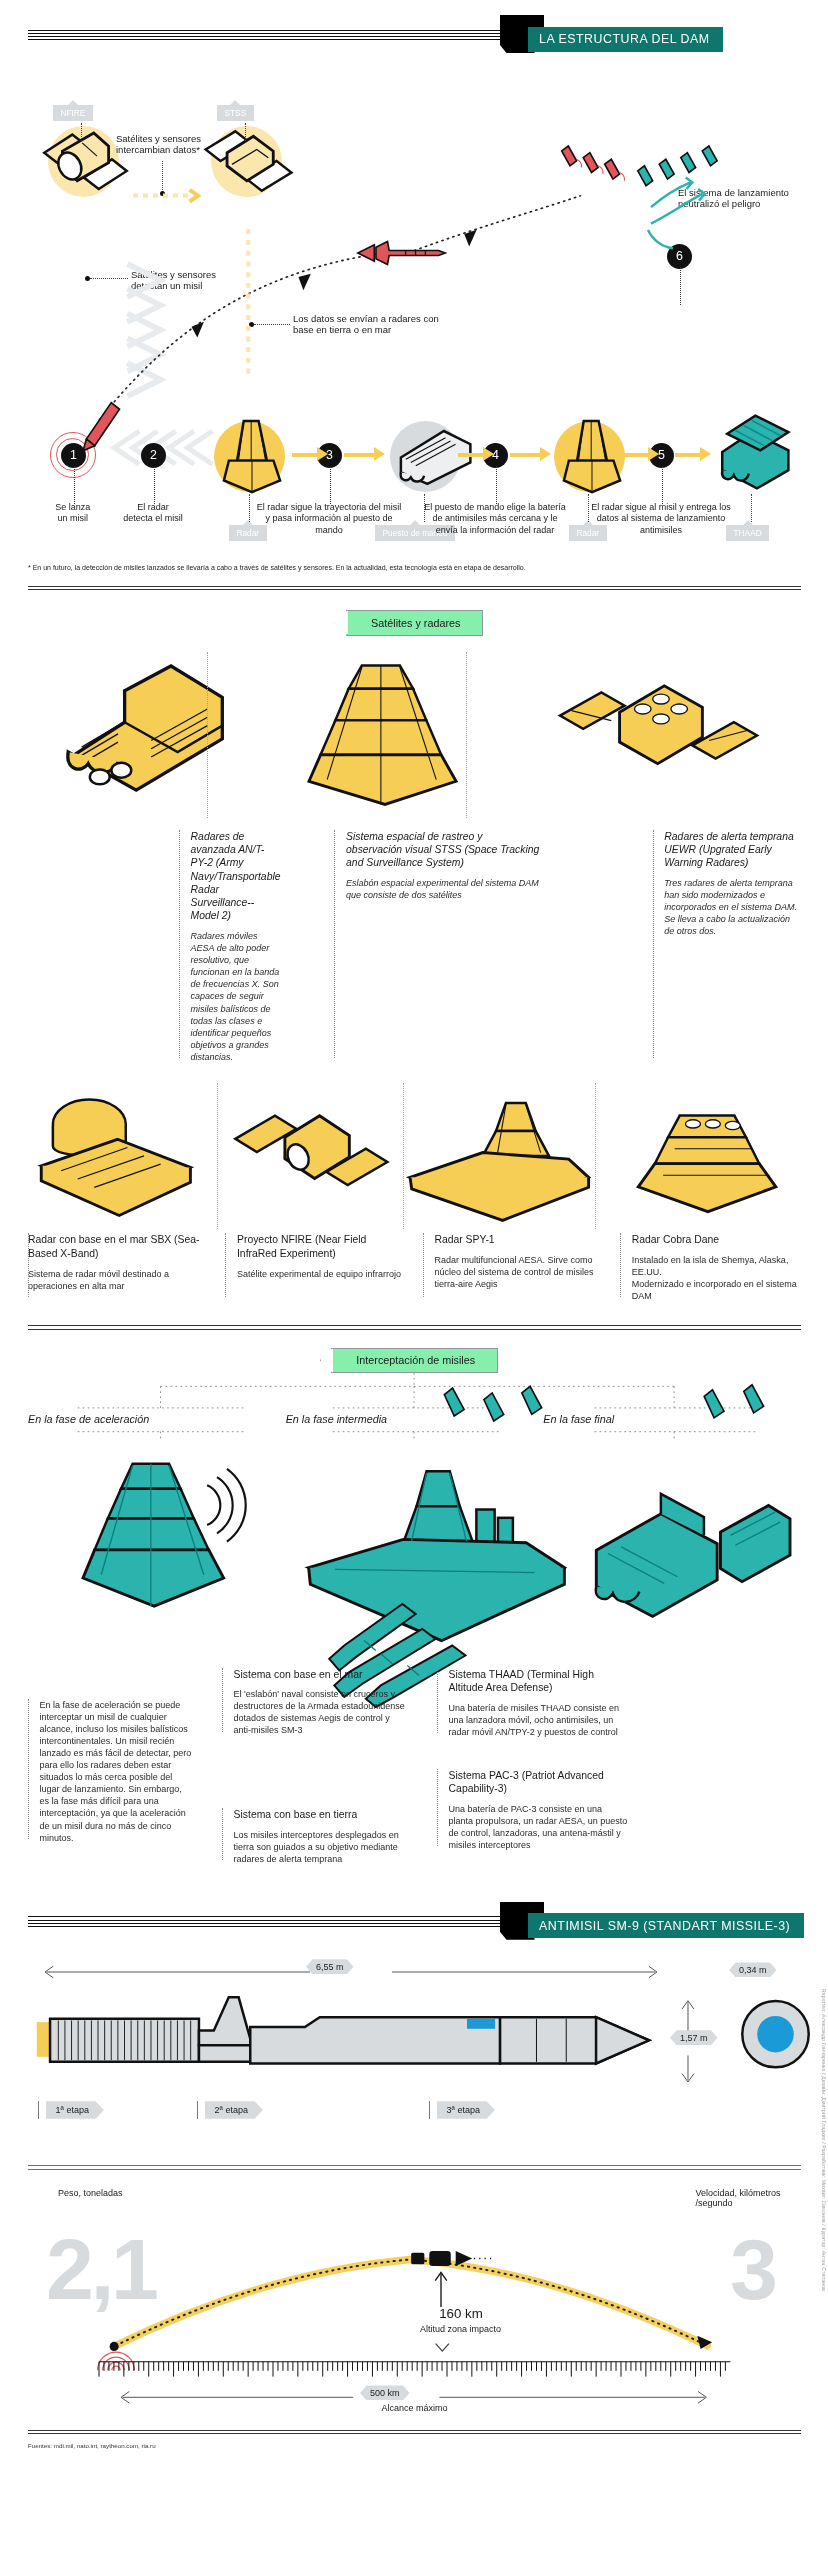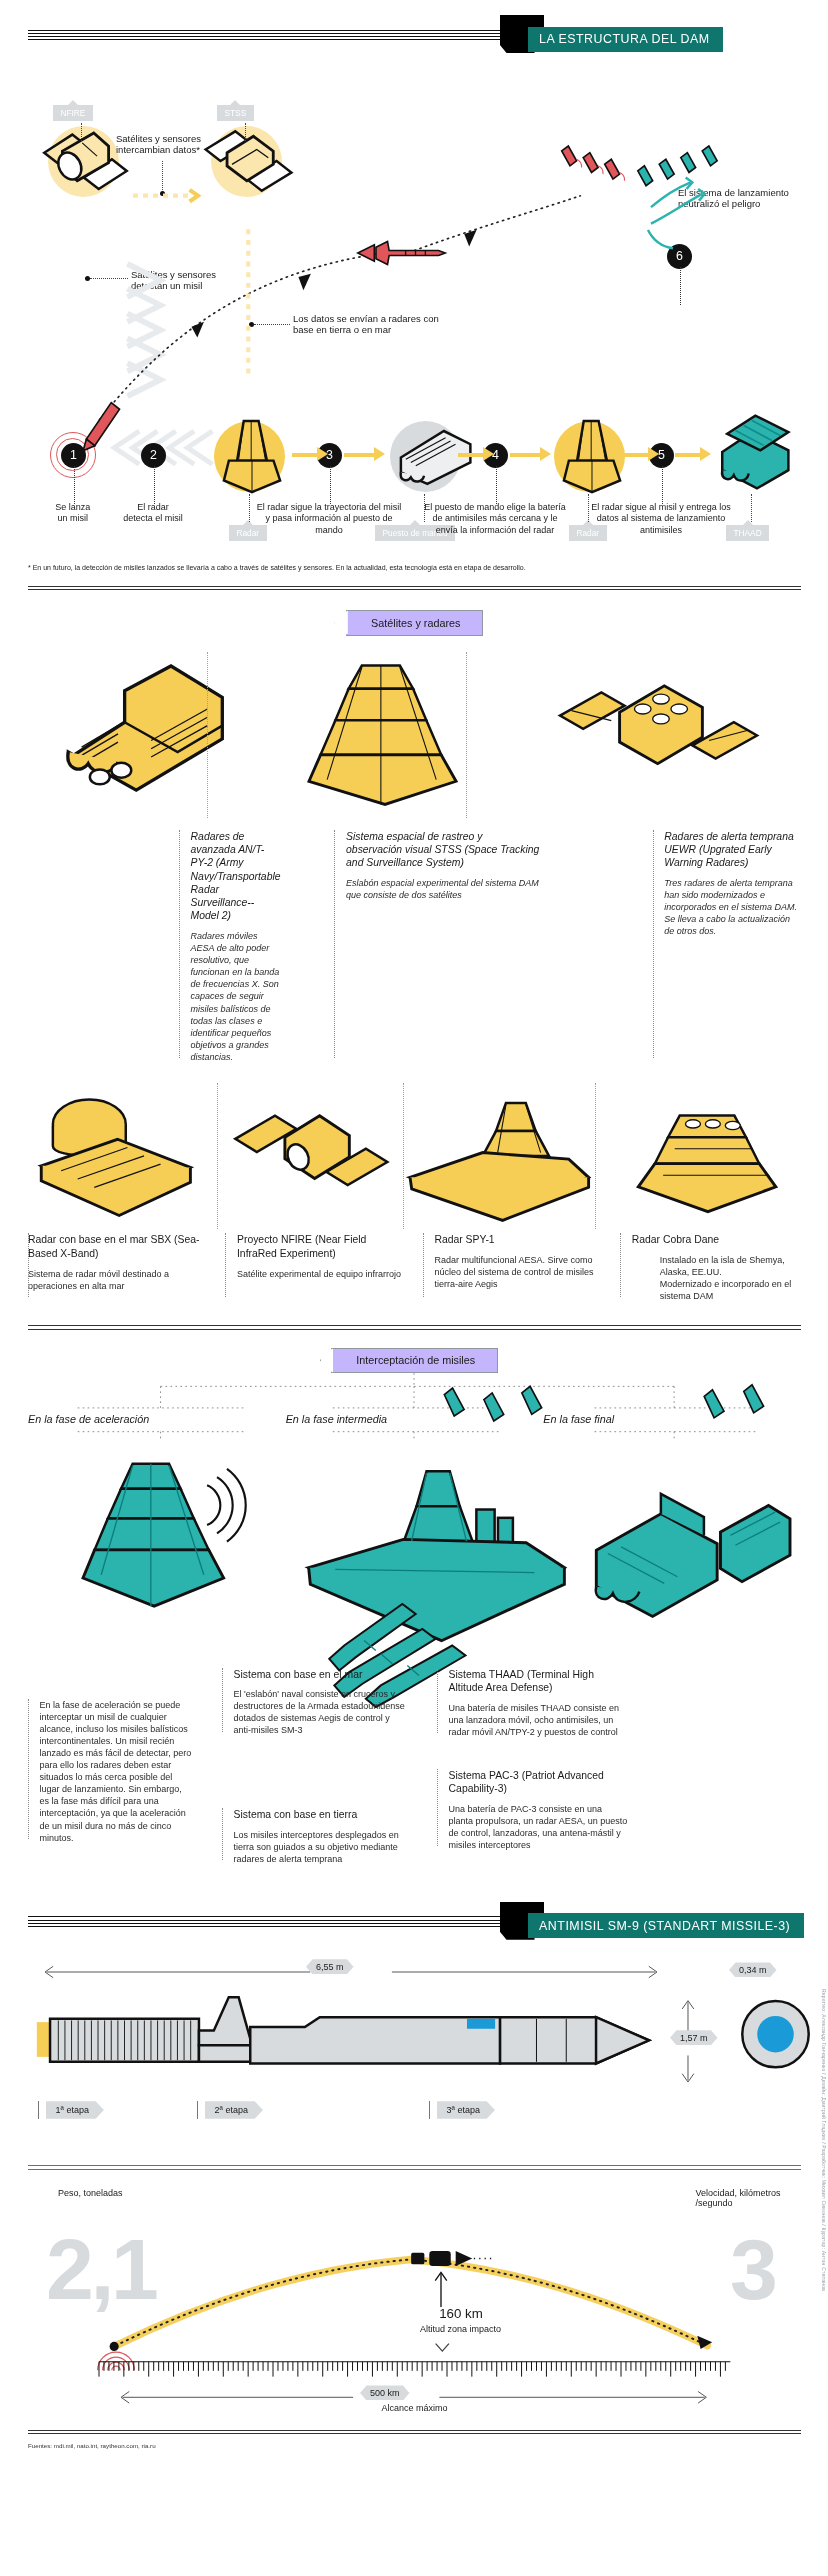--- a/index.html
+++ b/index.html
@@ -40,21 +40,21 @@
     background:#0f766e;color:#fff;display:flex;align-items:center;
     padding:0 13.3px 0 11.6px;letter-spacing:0.5px;font-size:12.4px;white-space:nowrap;
   }
   .banner .nick{position:absolute;left:calc(61% + 23px);top:3.3px;width:21.5px;height:13.3px;background:#000;
     clip-path:polygon(0 0,100% 0,100% 100%,28% 100%);}
 
   
   .chev-head{
     position:relative;margin:0 auto;width:max-content;
     border:0.8px solid var(--grey-dark);border-left:none;
-    padding:5.8px 21.5px 5.8px 25px;font-size:10.8px;background:#c4b5fd;
+    padding:5.8px 21.5px 5.8px 25px;font-size:10.8px;background:#86efac;
   }
   .chev-head:before{
     content:"";position:absolute;left:-11.6px;top:-0.8px;bottom:-0.8px;width:12.4px;
     border:0.8px solid var(--grey-dark);border-right:none;background:#fff;
     clip-path:polygon(100% 0,100% 100%,0 50%);
   }
   .chev-wrap{display:flex;justify-content:center;}
 
   .hr-double{height:4.1px;margin:0 28px;border-top:0.8px solid #333;border-bottom:0.8px solid #333;}
   .hr-thick{height:5px;margin:0 28px;border-top:1.7px solid #6f6f6f;border-bottom:0.8px solid #6f6f6f;}
@@ -487,21 +487,21 @@
     <div class="cell">
       <div class="t-title">Proyecto NFIRE (Near Field InfraRed Experiment)</div>
       <div class="t-body">Satélite experimental de equipo infrarrojo</div>
     </div>
     <div class="cell">
       <div class="t-title">Radar SPY-1</div>
       <div class="t-body">Radar multifuncional AESA. Sirve como núcleo del sistema de control de misiles tierra-aire Aegis</div>
     </div>
     <div class="cell">
       <div class="t-title">Radar Cobra Dane</div>
-      <div class="t-body" style="white-space:pre-line;margin-left:28px;">Instalado en la isla de Shemya, Alaska, EE.UU.
+      <div class="t-body" style="white-space:pre-line;">Instalado en la isla de Shemya, Alaska, EE.UU.
 Modernizado e incorporado en el sistema DAM</div>
     </div>
   </div>
 
   <div class="hr-double" style="margin-top:23px;"></div>
 
   <div class="chev-wrap" style="margin-top:18px;">
     <div class="chev-head">Interceptación de misiles</div>
   </div>
 

